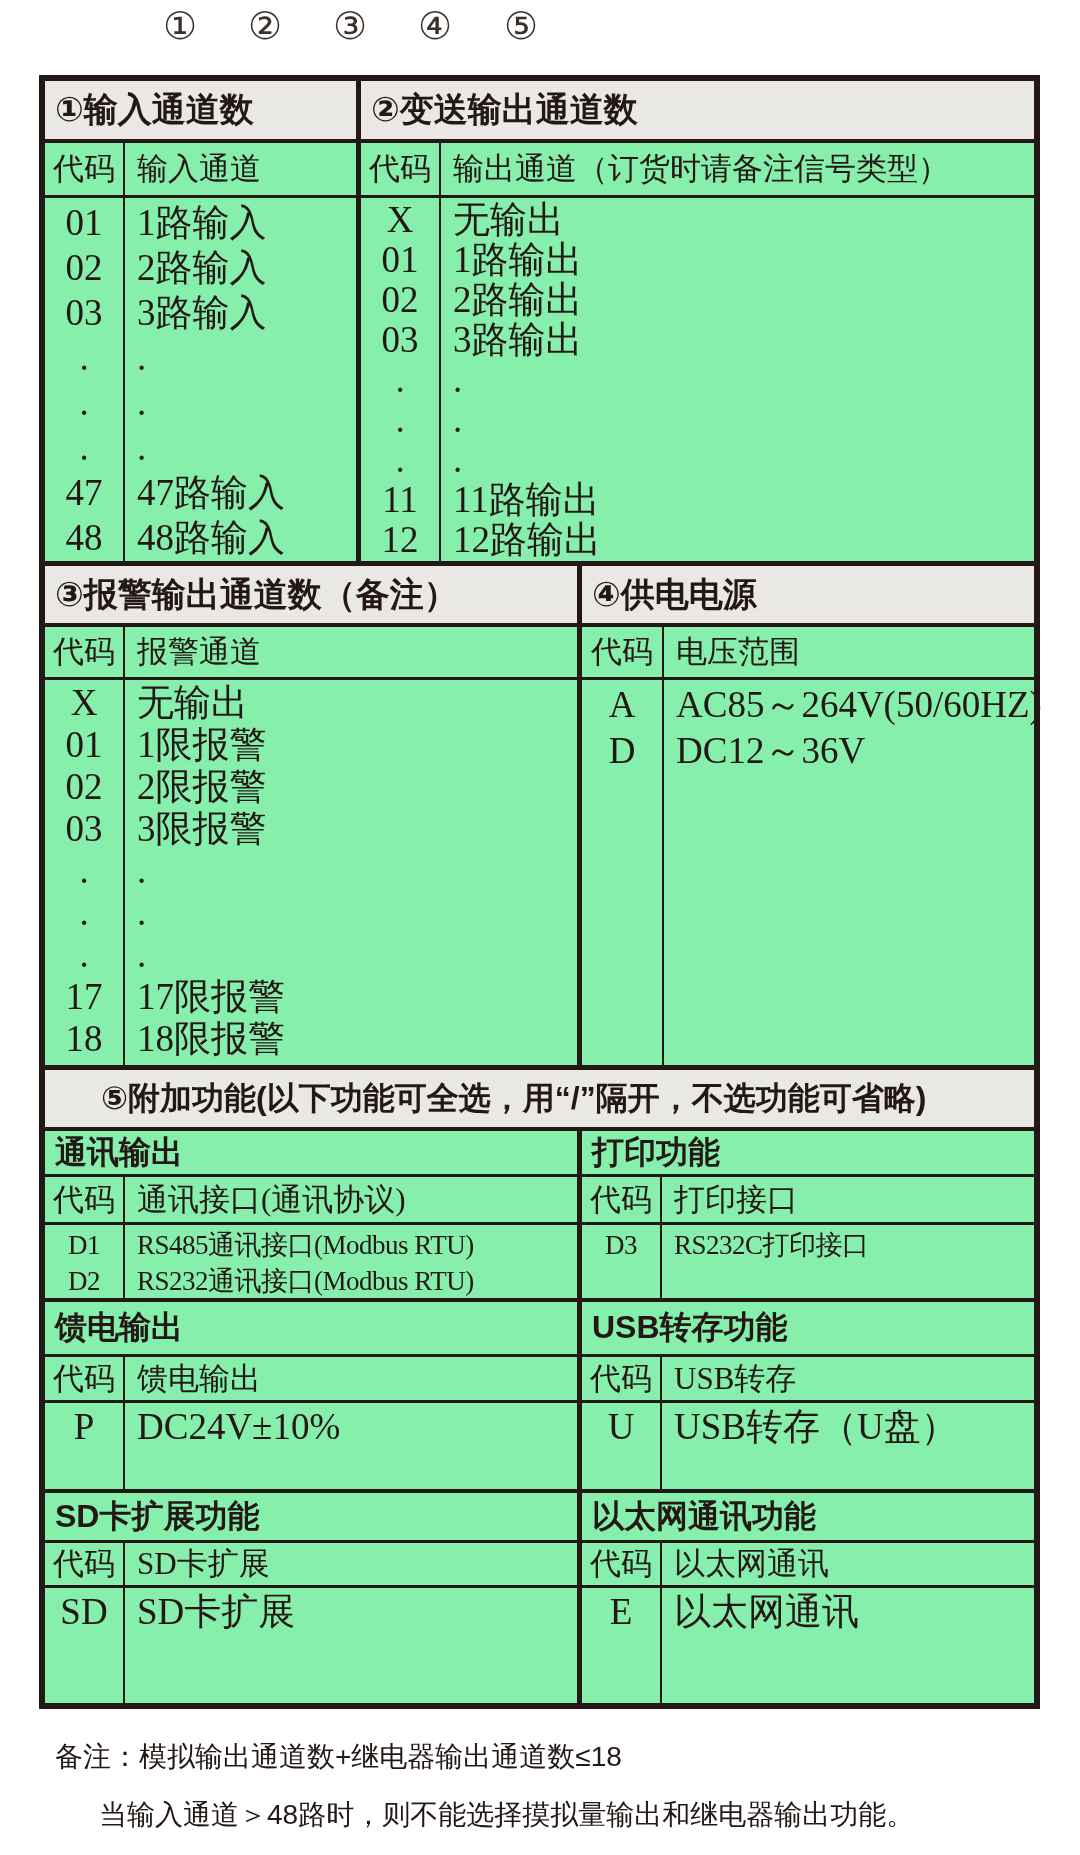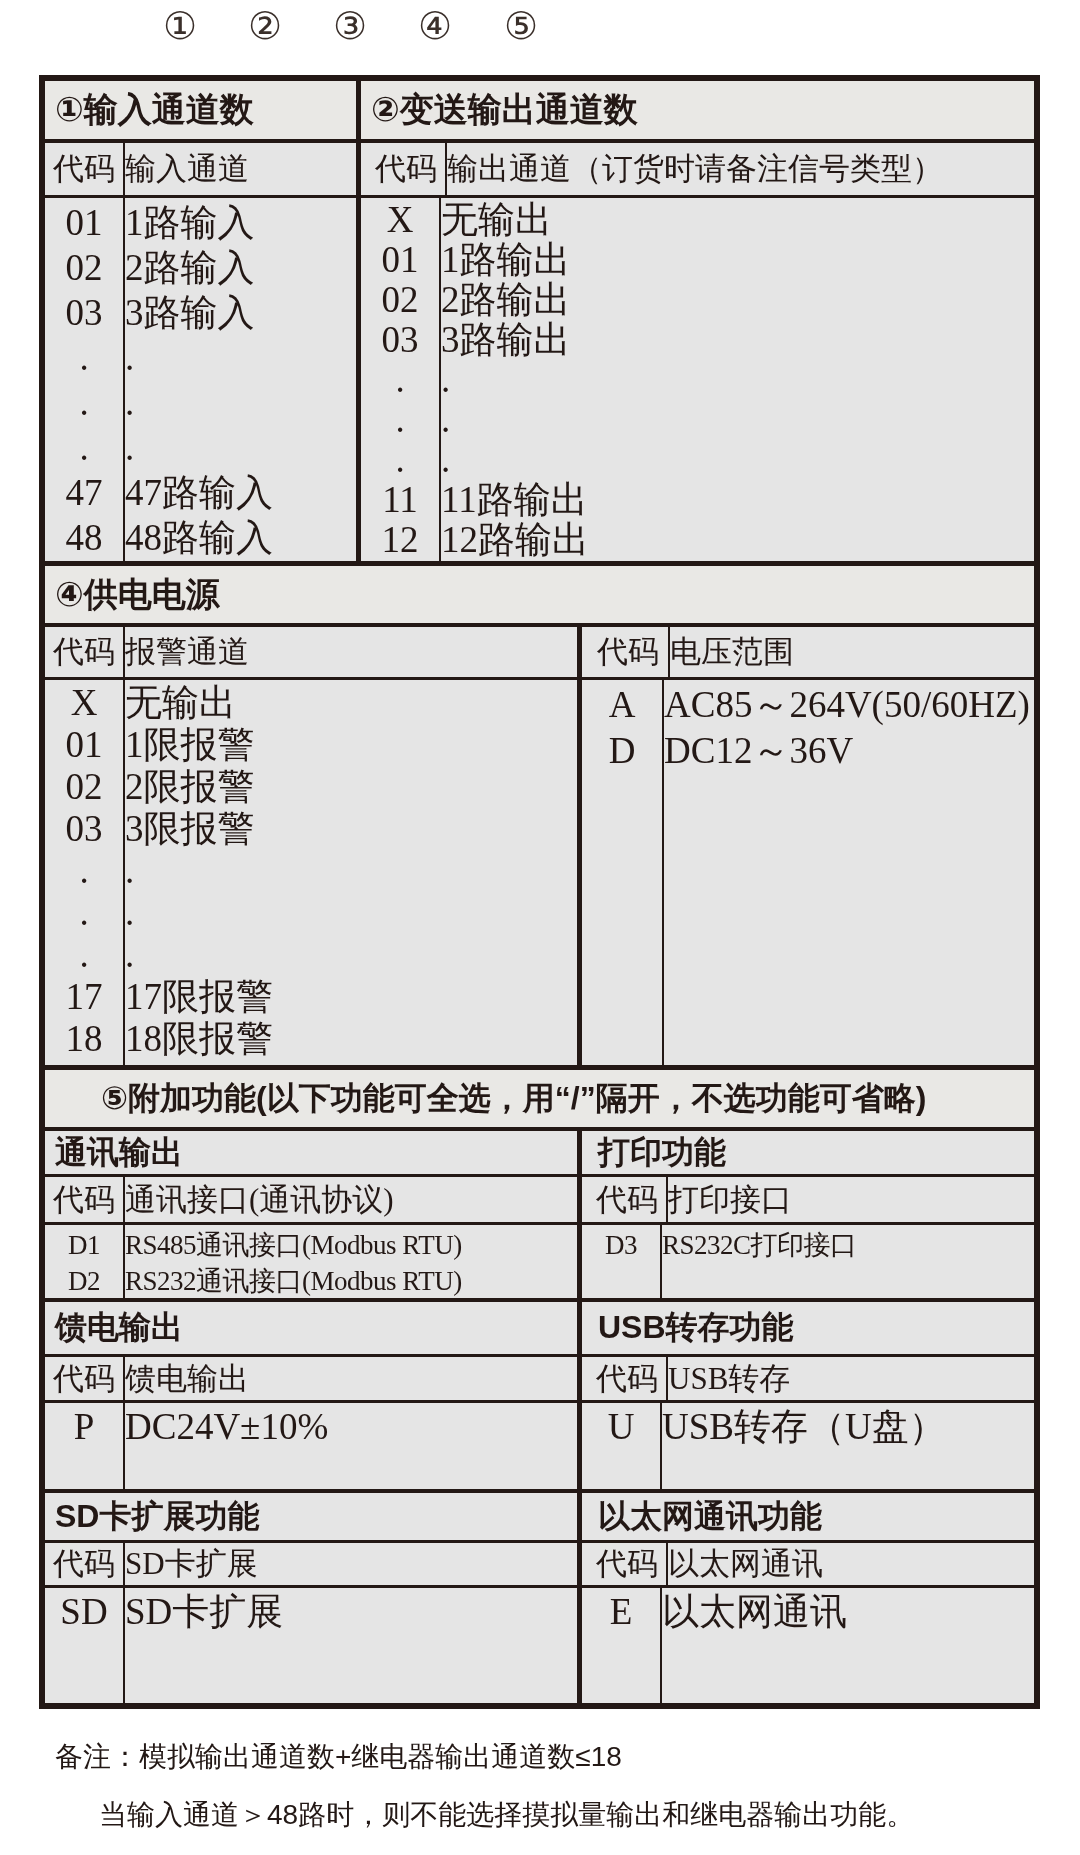--- a/index.html
+++ b/index.html
@@ -3,40 +3,40 @@
 <meta charset="utf-8">
 <style>
   html,body{margin:0;padding:0;background:#ffffff;}
   .page{position:relative;width:1080px;height:1855px;background:#ffffff;overflow:hidden;
         color:#231815;font-family:"Liberation Serif","DejaVu Serif",serif;}
   .circles{position:absolute;top:4px;left:0;width:1080px;height:48px;}
   .circle{position:absolute;font-family:"Liberation Serif",serif;font-size:38px;line-height:44px;color:#3a2f2a;}
   .c1{left:163px}.c2{left:248px}.c3{left:333px}.c4{left:418px}.c5{left:504px}
 
   .big-table{position:absolute;left:39px;top:75px;width:1001px;height:1634px;
-             border:6px solid #231815;box-sizing:border-box;display:flex;flex-direction:column;background:#e5e5e5;}
+             border:6px solid #231815;box-sizing:border-box;display:flex;flex-direction:column;background:#86efac;}
 
   .band{display:flex;box-sizing:border-box;flex-shrink:0;}
-  .b-thin{border-bottom:3px solid #231815;gap:6px;}
+  .b-thin{border-bottom:3px solid #231815;}
   .b-thick{border-bottom:5px solid #231815;}
   .b-med{border-bottom:4px solid #231815;}
 
   .half{box-sizing:border-box;display:flex;}
   .vdiv-major{border-right:5px solid #231815;}
   .w316{width:316px;flex-shrink:0;}
   .w537{width:537px;flex-shrink:0;}
   .grow{flex:1;display:flex;}
 
   .graybar{background:#e9e8e5;}
   .titlecell{font-family:"Liberation Sans","DejaVu Sans",sans-serif;font-weight:bold;
              font-size:34px;display:flex;align-items:center;padding-left:10px;box-sizing:border-box;white-space:nowrap;}
   .subtitle{font-size:32px;}
   .codecol{width:80px;flex-shrink:0;border-right:2px solid #231815;box-sizing:border-box;text-align:center;}
   .codecol-s4{width:82px;}
-  .desccol{flex:1;box-sizing:border-box;overflow:hidden;white-space:nowrap;}
+  .desccol{flex:1;box-sizing:border-box;padding-left:12px;overflow:hidden;white-space:nowrap;}
   .chead{font-size:31px;}
   .chead .codecol,.chead .desccol{display:flex;align-items:center;}
   .chead .codecol{justify-content:center;}
 
   .lines{display:flex;flex-direction:column;padding-top:2px;}
   .lh45 > div{height:45px;line-height:45px;}
   .lh40 > div{height:40px;line-height:40px;}
   .lh42 > div{height:42px;line-height:42px;}
   .lh46 > div{height:46px;line-height:46px;}
   .lh36 > div{height:36px;line-height:36px;}
@@ -141,20 +141,21 @@
           <div>.</div>
             <div>.</div>
           <div>.</div>
             <div>11路输出</div>
           <div>12路输出</div>
         </div>
       </div>
     </div>
 
     <div class="band h34 b-med graybar">
+      <div class="half w537 vdiv-major titlecell">③报警输出通道数（备注）</div>
       <div class="grow titlecell">④供电电源</div>
     </div>
 
     <div class="band ch34 b-thin chead">
       <div class="half w537 vdiv-major">
         <div class="codecol">代码</div>
         <div class="desccol">报警通道</div>
       </div>
       <div class="grow">
         <div class="codecol codecol-s4">代码</div>

